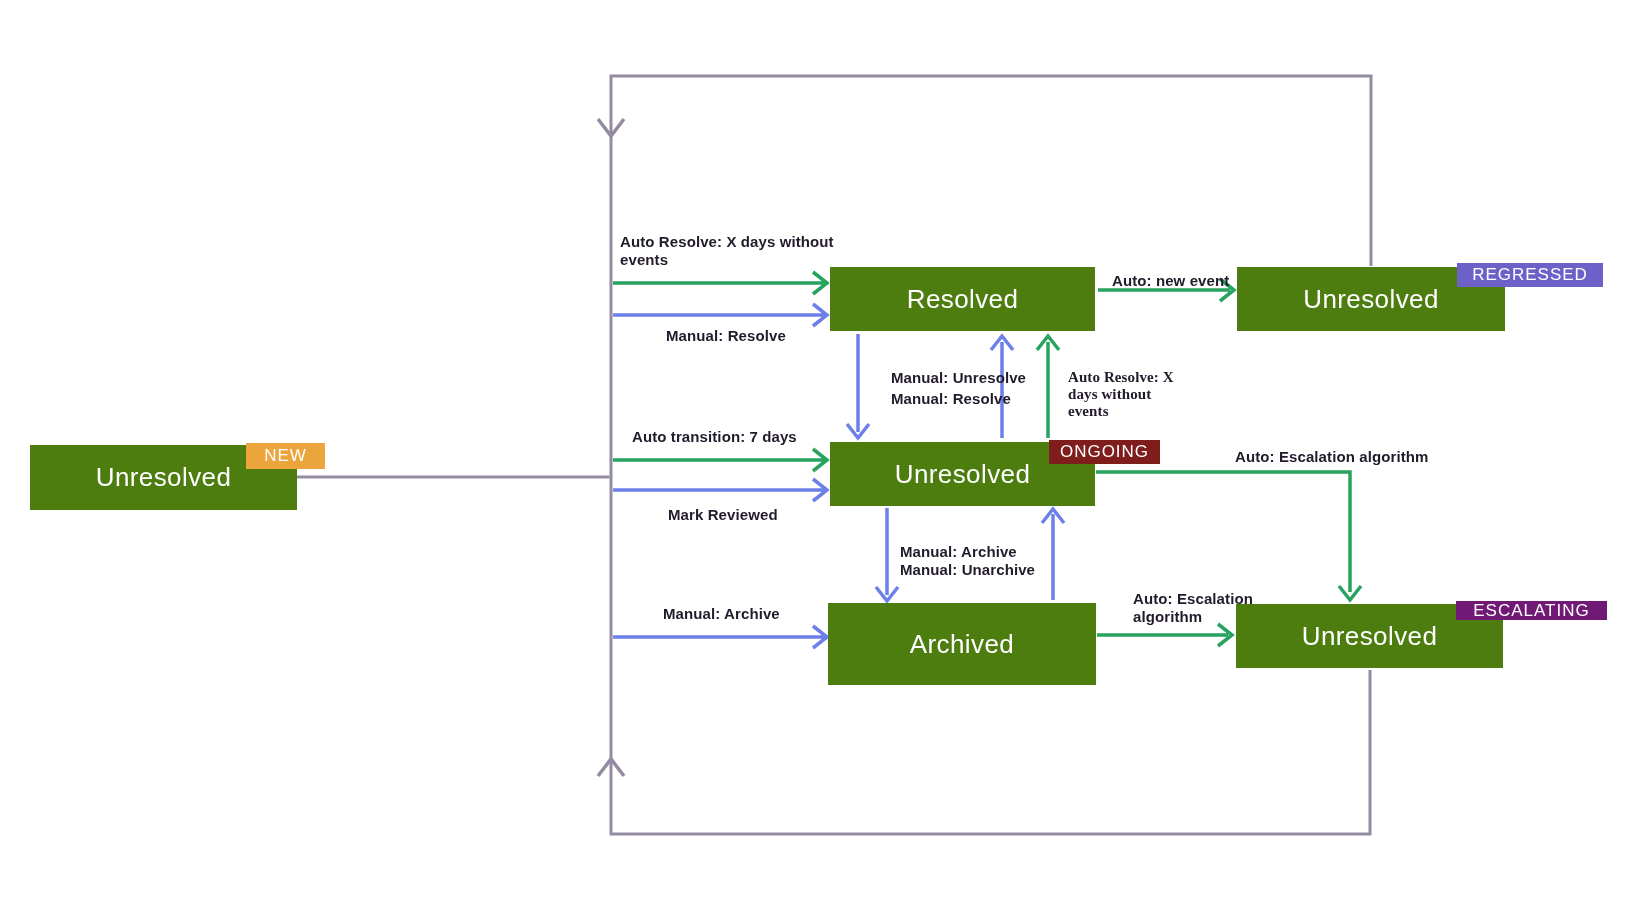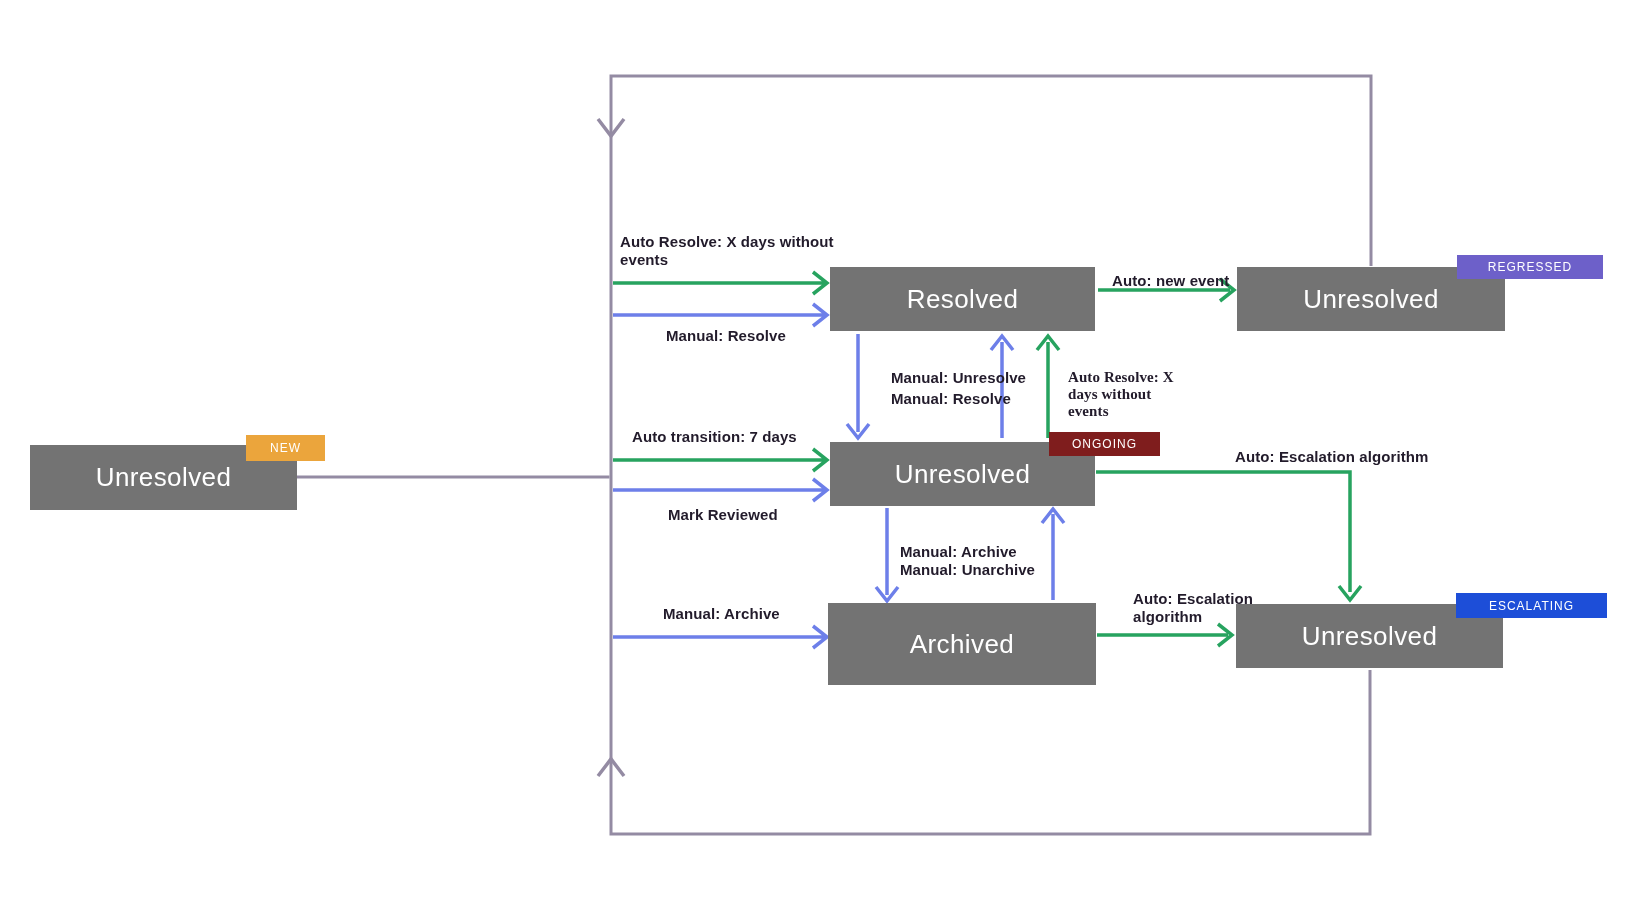--- a/index.html
+++ b/index.html
@@ -11,45 +11,46 @@
     font-family: "Liberation Sans", "DejaVu Sans", sans-serif;
     overflow: hidden;
   }
   #wires {
     position: absolute;
     left: 0; top: 0;
     z-index: 1;
   }
   .state-box {
     position: absolute;
-    background: #737373;
+    background: #4d7c0f;
     color: #ffffff;
     display: flex;
     align-items: center;
     justify-content: center;
     font-size: 26px;
     font-weight: 500;
     letter-spacing: 0.4px;
     z-index: 2;
   }
   .badge {
     position: absolute;
     color: #ffffff;
     display: flex;
     align-items: center;
     justify-content: center;
-    font-size: 12px;
+    font-size: 17px;
     font-weight: 500;
     letter-spacing: 1px;
     z-index: 3;
+    margin-top: 8px;
   }
   .badge-new        { left: 246px;  top: 435px; width: 79px;  height: 26px; background: #EBA53C; }
   .badge-ongoing    { left: 1049px; top: 432px; width: 111px; height: 24px; background: #7f1d1d; }
   .badge-regressed  { left: 1457px; top: 255px; width: 146px; height: 24px; background: #6D60C9; }
-  .badge-escalating { left: 1456px; top: 593px; width: 151px; height: 25px; background: #1d4ed8; }
+  .badge-escalating { left: 1456px; top: 593px; width: 151px; height: 19px; background: #701a75; }
   .edge-label {
     position: absolute;
     font-size: 15px;
     font-weight: 600;
     color: #221B2B;
     white-space: pre-line;
     line-height: 18px;
     letter-spacing: 0.1px;
     z-index: 2;
   }

